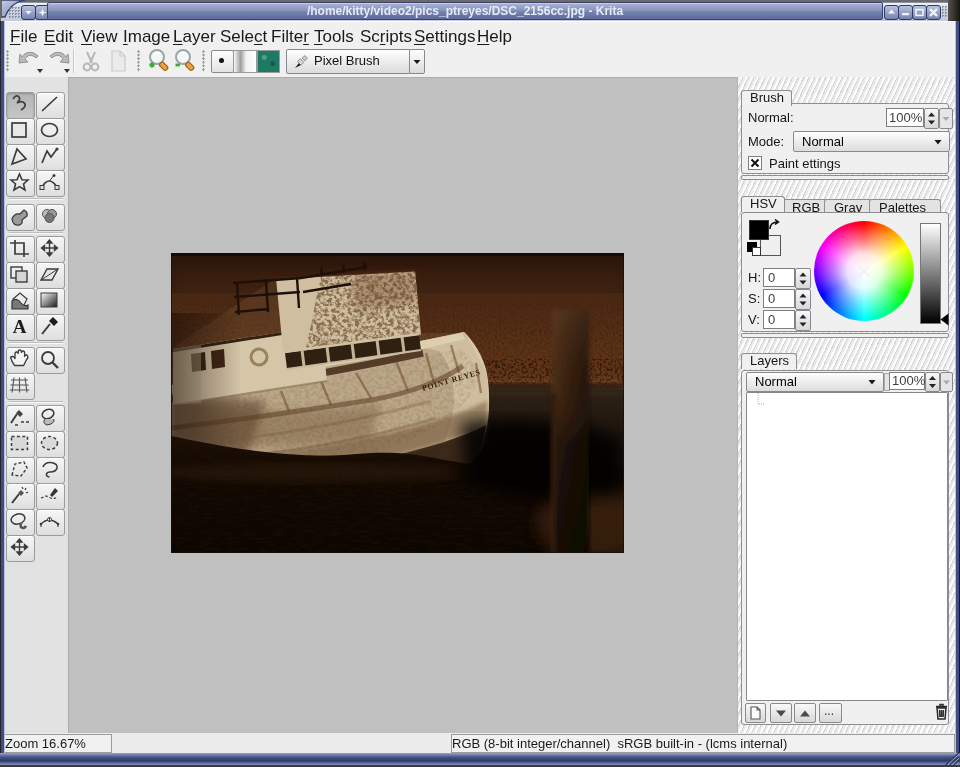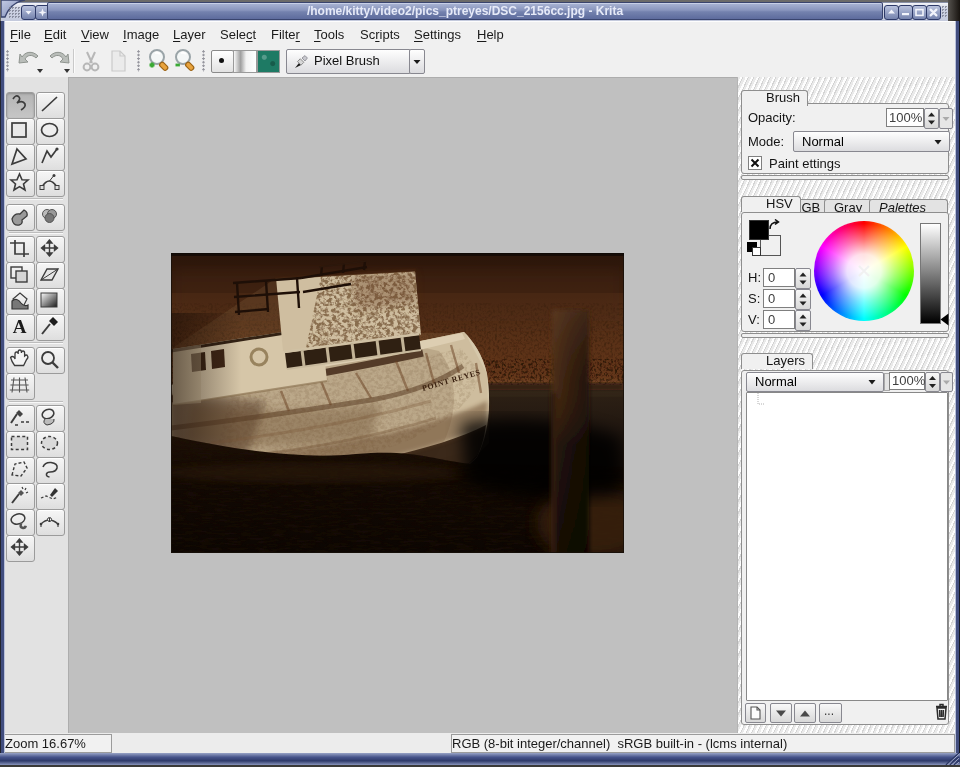--- a/index.html
+++ b/index.html
@@ -8,39 +8,39 @@
 
 #tbar{position:absolute;left:1px;top:2px;width:957px;height:19px;background:linear-gradient(#f4f5f9,#cdd2e2 30%,#c3c9dc);border-top:1px solid #8890a8;}
 #tgrad{position:absolute;left:47px;top:2px;width:834px;height:16px;border:1px solid #39446e;border-radius:2px;background:linear-gradient(#aab5d4,#8995bd 45%,#7482ae 55%,#5d6b9d);box-shadow:inset 0 1px 0 #c7cfe6;}
 #ttext{position:absolute;left:0;right:0;top:1px;text-align:center;font-size:12px;font-weight:bold;color:#e6eaf8;white-space:nowrap;}
 .tslant{position:absolute;left:1px;top:0px;width:30px;height:19px;}
 .tbtn{position:absolute;top:5px;width:13px;height:13px;border:1px solid #2e3a68;border-radius:3px;background:linear-gradient(#b9c2dd,#7583ad);}
 .tbtn svg{position:absolute;left:0;top:0;}
 .tdots{position:absolute;top:5px;height:13px;background-image:repeating-conic-gradient(#7b7f90 0 25%,transparent 0 100%);background-size:3px 3px;opacity:.8;}
 
 #menubar{position:absolute;left:5px;top:21px;width:950px;height:24px;background:#f0f0f0;border-top:1px solid #fdfdfd;}
-#menubar span{position:absolute;top:5px;font-size:13px;color:#1a1a1a;}
+#menubar span{position:absolute;top:5px;font-size:17px;color:#1a1a1a;}
 #menubar u{text-decoration:underline;text-underline-offset:2px;}
 
 #toolbar{position:absolute;left:5px;top:45px;width:950px;height:32px;background:#f0f0f0;}
 .tsep{position:absolute;top:4px;width:1px;height:24px;background:#c9c9c9;border-right:1px solid #fbfbfb;}
 .thandle{position:absolute;top:5px;width:4px;height:22px;background-image:radial-gradient(circle at 1.5px 1.5px,#94949c 1px,transparent 1.3px);background-size:4px 3.6px;}
 .combo{position:absolute;border:1px solid #888890;border-radius:2px;background:linear-gradient(#fefefe,#dcdcdf);}
 
 #mainrow{position:absolute;left:5px;top:77px;width:950px;height:656px;background:#e2e2e2;}
 #canvas{position:absolute;left:63px;top:0px;width:669px;height:656px;background:#c0c0c0;border-left:1px solid #adadad;border-top:1px solid #adadad;}
 #toolbox{position:absolute;left:1px;top:7px;width:60px;}
 .tb{position:absolute;width:27px;height:25px;border:1px solid #9b9b9b;border-radius:3px;background:linear-gradient(#f6f6f6,#dedede);box-shadow:inset 0 1px 0 #ffffff;}
 .tb.sel{background:linear-gradient(#b4b4b4,#c6c6c6);box-shadow:inset 0 1px 2px #909090;}
 .tbsep{position:absolute;left:3px;width:54px;height:1px;background:#bdbdbd;border-bottom:1px solid #f8f8f8;}
 
 #dock{position:absolute;left:732px;top:0px;width:218px;height:656px;background-color:#eaeaea;background-image:repeating-linear-gradient(115deg,rgba(255,255,255,0) 0 2px,rgba(255,255,255,0.95) 2px 4px,rgba(170,170,170,0.35) 4px 5px);border-left:1px solid #b4b4b4;}
 .hatch{background-color:#eaeaea;background-image:repeating-linear-gradient(115deg,rgba(255,255,255,0) 0 2px,rgba(255,255,255,0.95) 2px 4px,rgba(170,170,170,0.35) 4px 5px);}
 .panel{position:absolute;left:3px;width:206px;border:1px solid #8e8e8e;border-radius:3px;background:#f0f0f0;}
-.tab{position:absolute;font-size:13px;line-height:14px;color:#151515;border:1px solid #8e8e8e;border-bottom:none;border-radius:3px 3px 0 0;background:#f0f0f0;padding:0px 8px 1px 24px;z-index:3;}
+.tab{position:absolute;font-size:13px;line-height:14px;color:#151515;border:1px solid #8e8e8e;border-bottom:none;border-radius:3px 3px 0 0;background:#f0f0f0;padding:0px 8px 1px 8px;z-index:3;}
 .tabrow{position:absolute;font-size:13px;color:#151515;}
 .field{position:absolute;background:#ffffff;border:1px solid #7f7f7f;font-size:13px;color:#404040;}
 .spinb{position:absolute;border:1px solid #888890;border-radius:2px;background:linear-gradient(#f8f8f8,#d8d8d8);}
 .lbl{position:absolute;font-size:13px;color:#151515;}
 
 #status{position:absolute;left:5px;top:733px;width:950px;height:20px;background:#ececec;}
 .sbox{position:absolute;top:1px;height:17px;border:1px solid #9b9b9b;background:#f1f1f1;font-size:13px;color:#1a1a1a;}
 .sbox div{padding:1px 0;white-space:nowrap;}
 
 #bleft{position:absolute;left:0;top:21px;width:5px;height:732px;background:linear-gradient(90deg,#23252e 0 1px,#414d7e 1px 4px,#b8c0da 4px 5px);}
@@ -449,21 +449,21 @@
             <circle cx="21" cy="14" r="1.3" fill="#3c3c3c"></circle>
           </svg></div>
       <div class="tb" style="left:0px;top:451px;"><svg width="25" height="23" viewBox="0 0 25 23">
             <path d="M12.5,3 L12.5,19 M4.5,11 L20.5,11 M12.5,3 l-2.5,3 l5,0 z M12.5,19 l-2.5,-3 l5,0 z M4.5,11 l3,-2.5 l0,5 z M20.5,11 l-3,-2.5 l0,5 z" fill="#3c3c3c" stroke="#3c3c3c" stroke-width="1.4"></path>
           </svg></div>
     </div>
     <div id="dock" class="hatch">
 
       <div class="tab" style="left:3px;top:13px;width:33px;">Brush</div>
       <div class="panel" style="top:26px;height:69px;">
-        <span class="lbl" style="left:6px;top:6px;">Opacity:</span>
+        <span class="lbl" style="left:6px;top:6px;">Normal:</span>
         <div class="field" style="left:144px;top:4px;width:36px;height:17px;">
             <span style="position:absolute;left:2px;top:1px;">100%</span>
           </div>
         <div class="spinb" style="left:182px;top:4px;width:13px;height:19px;"><svg width="13" height="19">
               <path d="M3,7.5 l3.5,-4 l3.5,4 z M3,11.5 l3.5,4 l3.5,-4 z" fill="#222"></path>
             </svg></div>
         <div class="spinb" style="left:197px;top:4px;width:12px;height:19px;background:#e6e6e6;"><svg width="12" height="19">
               <path d="M2.5,8 l7,0 l-3.5,4 z" fill="#aaa"></path>
             </svg></div>
         <span class="lbl" style="left:6px;top:30px;">Mode:</span>
@@ -476,21 +476,21 @@
         <div class="field" style="left:6px;top:52px;width:12px;height:12px;"><svg width="12" height="12">
               <path d="M2.5,2.5 L9.5,9.5 M9.5,2.5 L2.5,9.5" stroke="#111" stroke-width="2"></path>
             </svg></div>
         <span class="lbl" style="left:27px;top:52px;">Paint ettings</span>
       </div>
       <div class="panel" style="top:98px;height:3px;border-radius:2px;"></div>
 
       <div class="tab" style="left:3px;top:119px;width:26px;z-index:2;">HSV</div>
       <div class="tabrow" style="left:44px;top:122px;border:1px solid #8e8e8e;border-bottom:none;border-radius:3px 3px 0 0;background:#e3e3e3;padding:0px 9px 1px 9px;">RGB</div>
       <div class="tabrow" style="left:86px;top:122px;border:1px solid #8e8e8e;border-bottom:none;border-radius:3px 3px 0 0;background:#e3e3e3;padding:0px 9px 1px 9px;">Gray</div>
-      <div class="tabrow" style="left:131px;top:122px;border:1px solid #8e8e8e;border-bottom:none;border-radius:3px 3px 0 0;background:#e3e3e3;padding:0px 21px 1px 9px;font-style:italic;">Palettes</div>
+      <div class="tabrow" style="left:131px;top:122px;border:1px solid #8e8e8e;border-bottom:none;border-radius:3px 3px 0 0;background:#e3e3e3;padding:0px 14px 1px 9px;">Palettes</div>
       <div class="panel" style="top:135px;height:118px;z-index:1;">
         <div class="abs" style="left:18px;top:22px;width:19px;height:19px;border:1px solid #555;background:#f0f0f0;"></div>
         <div class="abs" style="left:7px;top:7px;width:18px;height:18px;border:1px solid #333;background:#000;"></div>
         <svg class="abs" style="left:26px;top:6px;" width="14" height="14">
             <path d="M2,10 q0,-7 8,-7 m-3,-2.5 l3.5,2.5 l-3.5,2.5" fill="none" stroke="#111" stroke-width="1.5"></path>
           </svg>
         <div class="abs" style="left:5px;top:29px;width:8px;height:8px;background:#000;border:1px solid #000;"></div>
         <div class="abs" style="left:10px;top:34px;width:7px;height:7px;background:#fff;border:1px solid #333;"></div>
         <span class="lbl" style="left:6px;top:57px;">H:</span>
         <div class="field" style="left:21px;top:55px;width:30px;height:17px;">

